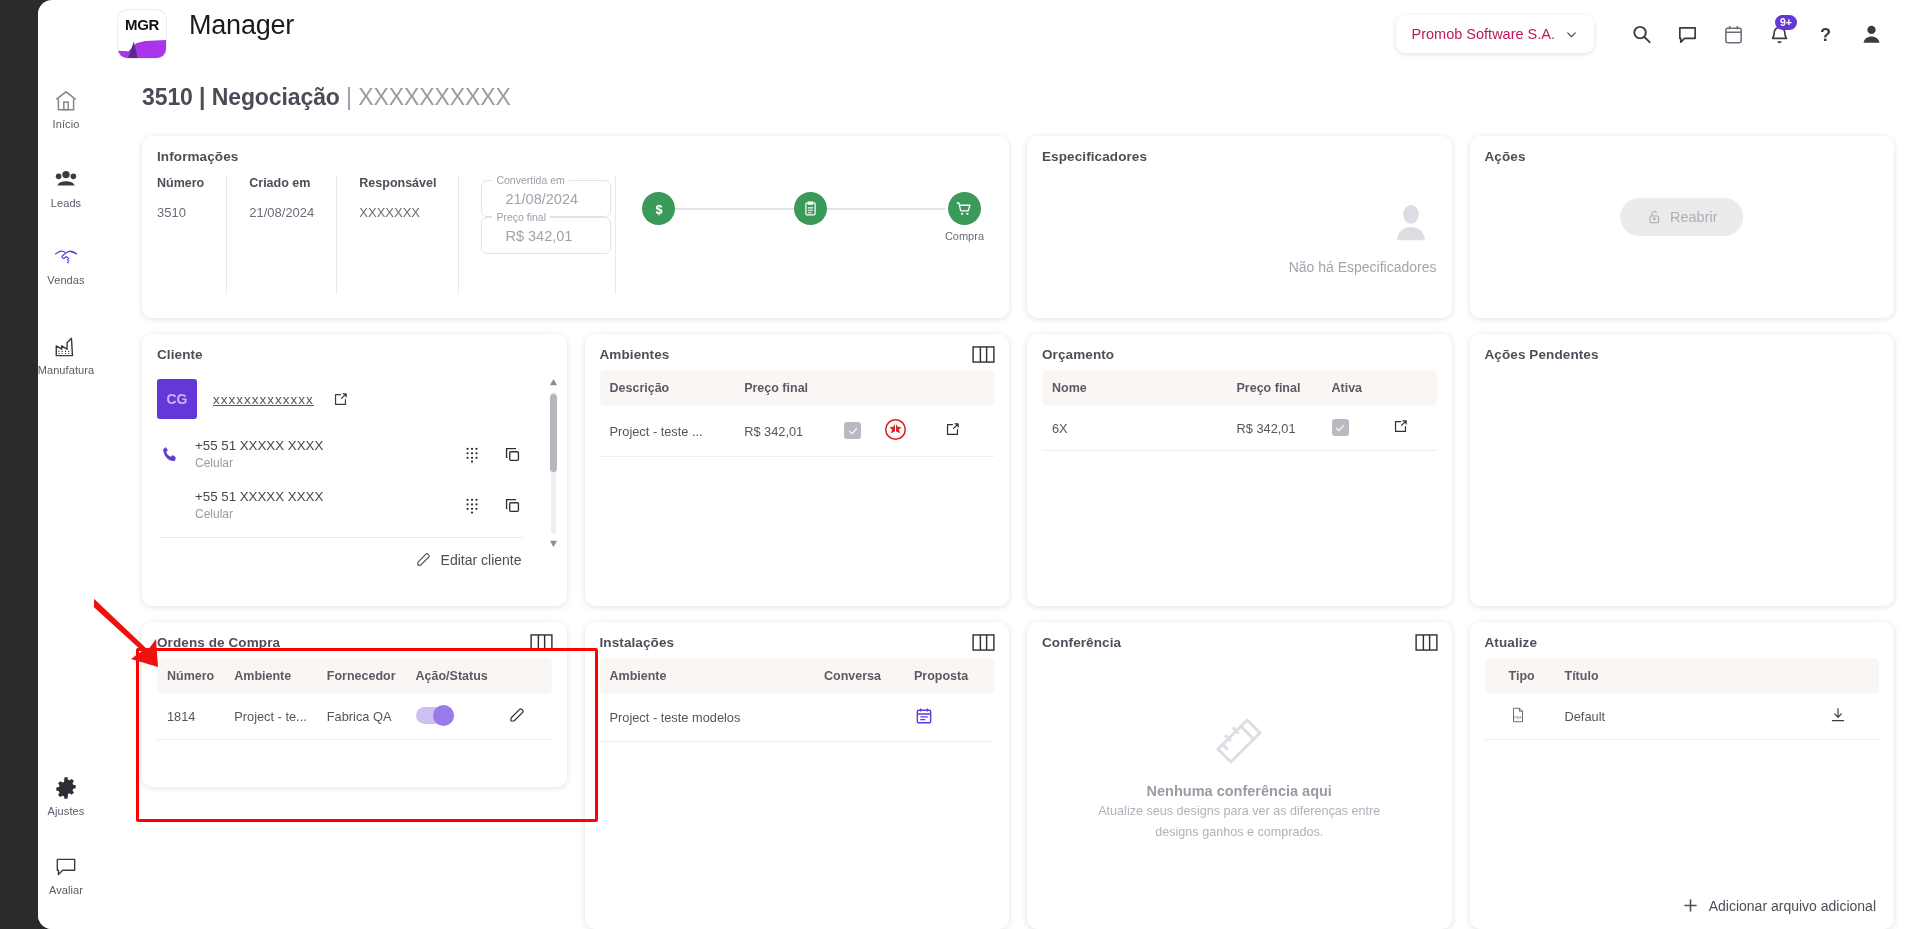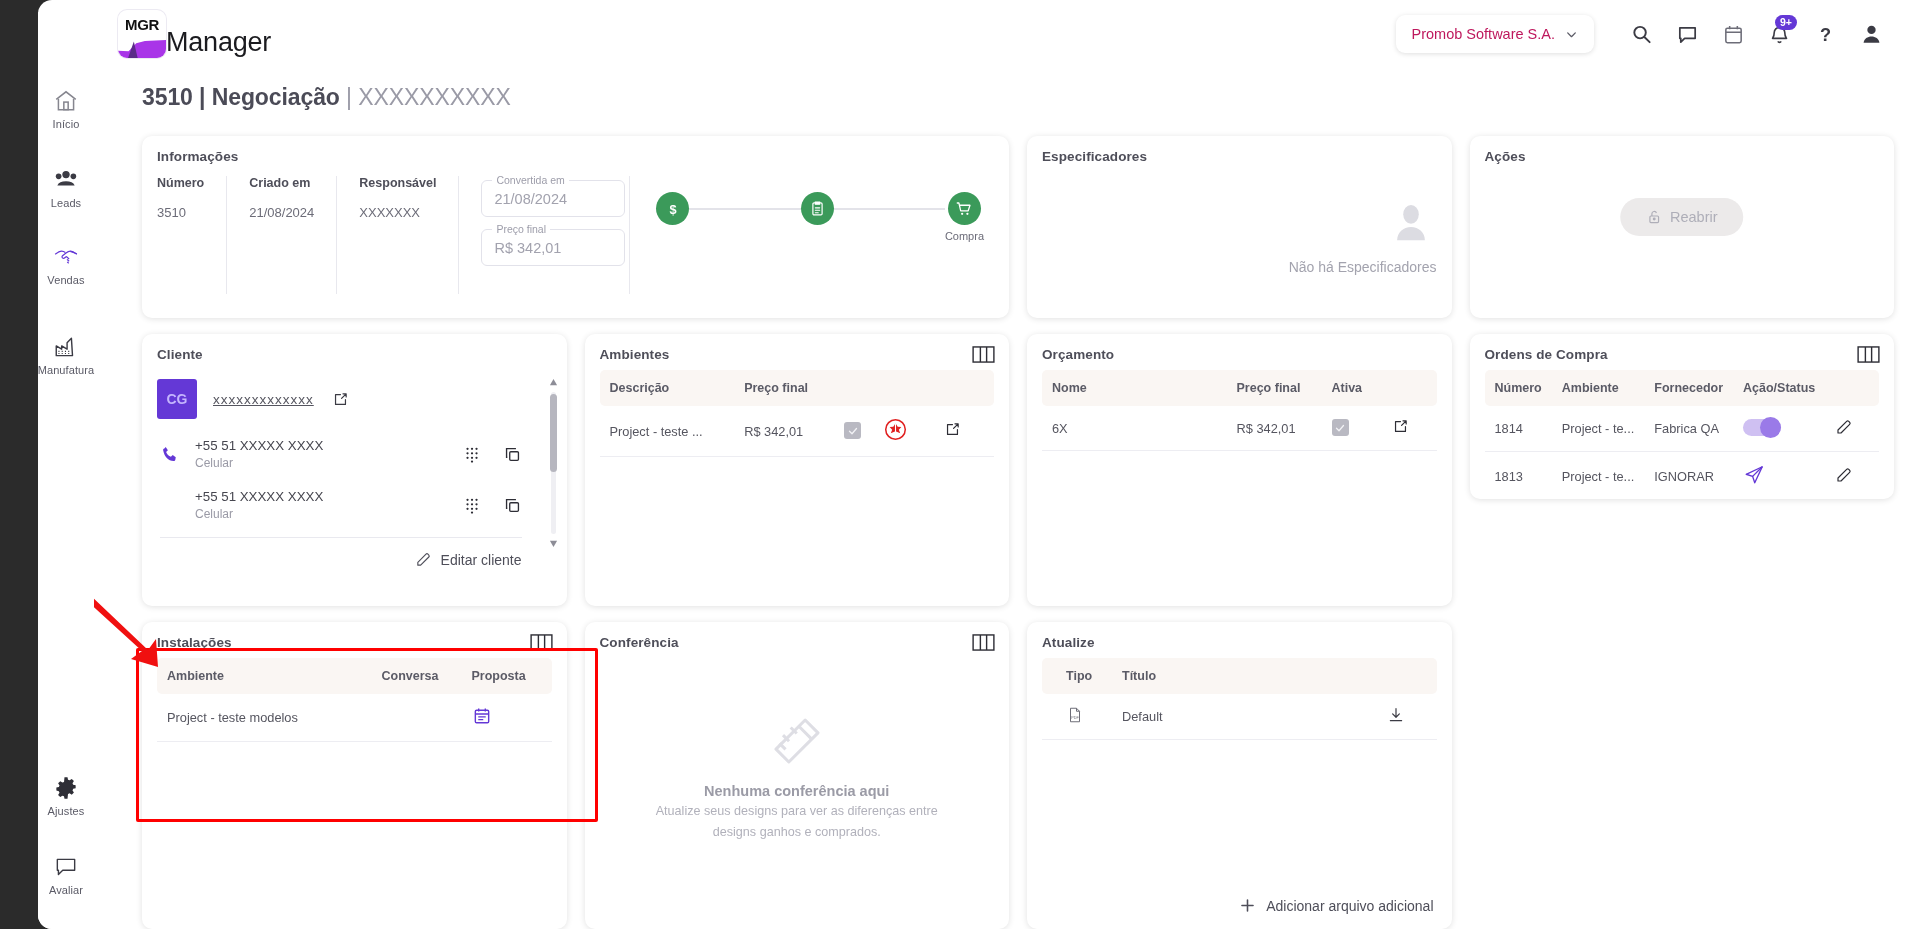--- a/index.html
+++ b/index.html
@@ -48,21 +48,21 @@
   .nav-label {
     font-size: 11px; color: #5a5a66; letter-spacing: .1px;
   }
   .nav-item.active .nav-label { color: #5a5a66; }
 
   
   .topbar {
     position: absolute; top: 0; left: 56px; right: 0; height: 68px;
     display: flex; align-items: center;
   }
-  .brand { display: flex; align-items: flex-end; gap: 0; margin-left: 24px;}
+  .brand { display: flex; align-items: flex-start; gap: 23px; margin-left: 24px;}
   .logo {
     width: 48px; height: 48px; border-radius: 9px;
     background: #ffffff; position: relative; overflow: hidden;
     box-shadow: 0 0 0 1px #eceaf2;
   }
   .logo .mgr {
     position: absolute; top: 6px; left: 0; right: 0;
     text-align: center; font-weight: 800; font-size: 15px;
     letter-spacing: -0.3px; color: #111;
     font-family: "Liberation Sans", sans-serif;
@@ -143,22 +143,22 @@
   .info-col {
     padding: 0 22px 0 0; margin-right: 22px;
     border-right: 1px solid #e8e8ee;
     height: 118px;
   }
   .info-col:first-child { padding-left: 0; }
   .info-h { font-size: 12.5px; font-weight: 700; color: #4e4e59; }
   .info-v { font-size: 13px; color: #6c6c78; margin-top: 15px; }
 
   .fieldbox {
-    width: 144px; border: 1px solid #e2e2ea; border-radius: 6px;
-    padding: 9px 12px 8px; position: relative; margin-bottom: 12px;
+    width: 130px; border: 1px solid #e2e2ea; border-radius: 6px;
+    padding: 9px 23px 8px; position: relative; margin-bottom: 0;
     background: #fff;
   }
   .fieldbox .lbl {
     position: absolute; top: -7px; left: 10px; background: #fff;
     font-size: 10.5px; color: #9d9daa; padding: 0 4px;
   }
   .fieldbox .val { font-size: 14.5px; color: #a2a2ae; }
 
   .steps {
     flex: 1; display: flex; align-items: flex-start;
@@ -645,20 +645,23 @@
                 <svg width="17" height="17" viewBox="0 0 24 24" fill="none" stroke="#2e2e36" stroke-width="1.7">
                   <path d="M5 5h7M5 5v14h14v-7" stroke-linecap="round" stroke-linejoin="round"></path>
                       <path d="M13.5 10.5 20 4M15.5 4H20v4.5" stroke-linecap="round" stroke-linejoin="round"></path>
                 </svg>
               </td>
             </tr>
               </tbody>
           </table>
         </section>
 
+        <section class="card">
+          <div class="card-title">Ações Pendentes</div>
+        </section>
 
         <section class="card" style="height:165px">
           <div class="card-title">Ordens de Compra</div>
           <svg class="cols-icon" viewBox="0 0 24 18" fill="none" stroke="#2e2e36" stroke-width="1.5">
             <rect x="1" y="1" width="22" height="16"></rect>
               <path d="M8.7 1v16M15.3 1v16"></path>
           </svg>
           <table>
             <thead>
                 <tr>
@@ -668,36 +671,20 @@
               <th>Ação/Status</th>
               <th style="width:55px"></th>
             </tr>
               </thead>
             <tbody>
               <tr>
                 <td>1814</td>
                 <td>Project - te...</td>
                 <td>Fabrica QA</td>
                 <td><span class="toggle"></span></td>
-                <td>
-                  <svg width="18" height="18" viewBox="0 0 24 24" fill="none" stroke="#2e2e36" stroke-width="1.6">
-                    <path d="M4 20h4L19.5 8.5a2 2 0 0 0 0-2.8l-1.2-1.2a2 2 0 0 0-2.8 0L4 16z" stroke-linejoin="round"></path>
-                  </svg>
-                </td>
-              </tr>
-              <tr>
-                <td>1813</td>
-                <td>Project - te...</td>
-                <td>IGNORAR</td>
-                <td>
-                  <svg width="22" height="22" viewBox="0 0 24 24" fill="none" stroke="#6438d6" stroke-width="1.5">
-                    <path d="M21 3 3.5 11.2l7 2.3 2.3 7z" stroke-linejoin="round"></path>
-                      <path d="M10.5 13.5 21 3"></path>
-                  </svg>
-                </td>
                 <td>
                   <svg width="18" height="18" viewBox="0 0 24 24" fill="none" stroke="#2e2e36" stroke-width="1.6">
                     <path d="M4 20h4L19.5 8.5a2 2 0 0 0 0-2.8l-1.2-1.2a2 2 0 0 0-2.8 0L4 16z" stroke-linejoin="round"></path>
                   </svg>
                 </td>
               </tr>
             </tbody>
           </table>
         </section>
 

